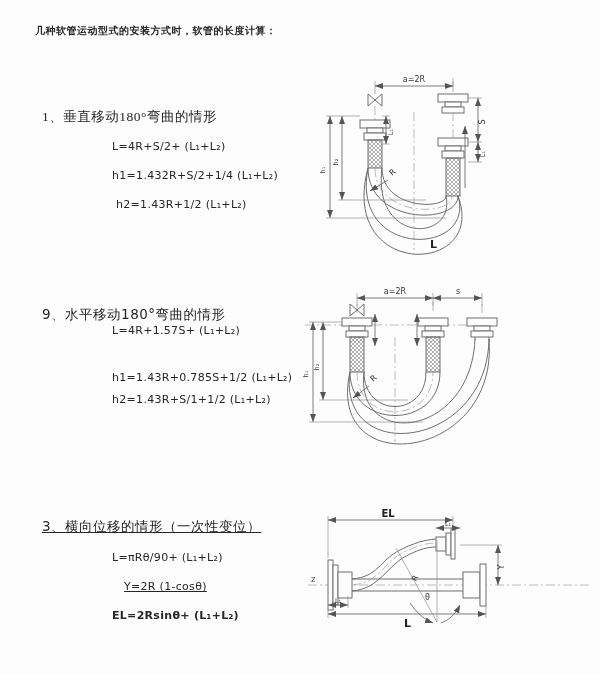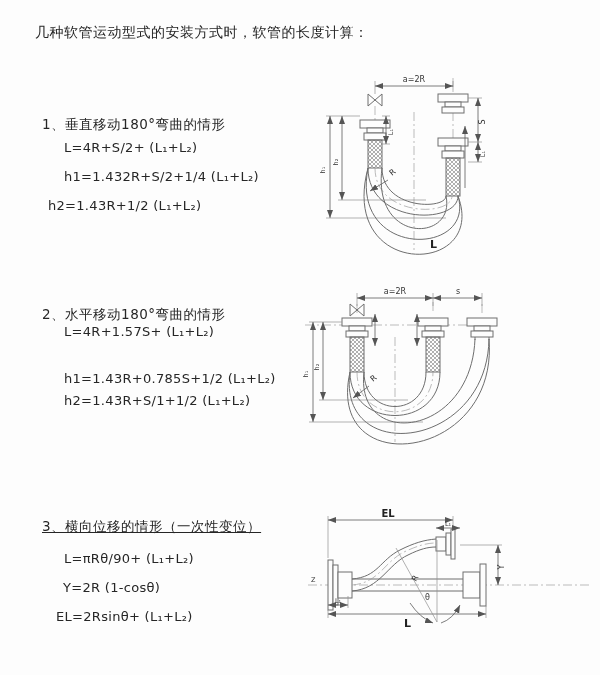--- a/index.html
+++ b/index.html
@@ -2,23 +2,23 @@
 <html><head>
 <meta charset="utf-8">
 <style>
   html,body{margin:0;padding:0;}
   body{
     width:600px;height:675px;position:relative;overflow:hidden;
     background:#fdfdfd;color:#262626;
     font-family:"DejaVu Sans","Liberation Sans",sans-serif;
   }
   .abs{position:absolute;}
-  .title{font-size:14px;font-weight:normal;letter-spacing:.5px;}
+  .title{font-size:10px;font-weight:bold;letter-spacing:.5px;}
   .heading{font-size:13.5px;letter-spacing:.5px;}
-  .formula{font-size:13px;letter-spacing:.3px;}
+  .formula{font-size:11px;letter-spacing:.3px;margin-left:48px;}
   
   .ln{fill:none;stroke:#6e6e6e;stroke-width:1;}
   .thin{fill:none;stroke:#8f8f8f;stroke-width:.7;}
   .cl{fill:none;stroke:#9d9d9d;stroke-width:.7;stroke-dasharray:9 3 2 3;}
   .dim{fill:none;stroke:#5a5a5a;stroke-width:.8;}
   .part{fill:#fdfdfd;stroke:#6e6e6e;stroke-width:1;}
   .hatchrect{stroke:#6e6e6e;stroke-width:1;}
   text.lbl{font-size:8px;fill:#333;font-family:"DejaVu Sans",sans-serif;}
   text.tiny{font-size:6.5px;fill:#333;}
   text.big{font-size:11px;fill:#222;font-weight:bold;}
@@ -33,34 +33,34 @@
       <path d="M0,0 L8,3 L0,6 Z" fill="#555"></path>
     </marker>
     <pattern id="braid" width="4" height="4" patternUnits="userSpaceOnUse">
       <path d="M0,0 L4,4 M4,0 L0,4" stroke="#7a7a7a" stroke-width="0.6" fill="none"></path>
     </pattern>
   </defs>
 </svg>
 
 <div class="abs title" style="left:35px;top:24px;">几种软管运动型式的安装方式时，软管的长度计算：</div>
 
-<div class="abs heading" style="left:42px;top:116px;">1、垂直移动180°弯曲的情形</div>
+<div class="abs heading" style="left:42px;top:108px;font-family:Liberation Serif, serif;">1、垂直移动180°弯曲的情形</div>
 <div class="abs formula" style="left:64px;top:140px;">L=4R+S/2+ (L₁+L₂)</div>
 <div class="abs formula" style="left:64px;top:169px;">h1=1.432R+S/2+1/4 (L₁+L₂)</div>
-<div class="abs formula" style="left:48px;top:198px;text-align:right;">h2=1.43R+1/2 (L₁+L₂)</div>
-
-<div class="abs heading" style="left:42px;top:306px;">2、水平移动180°弯曲的情形</div>
+<div class="abs formula" style="left:68px;top:198px;text-align:right;">h2=1.43R+1/2 (L₁+L₂)</div>
+
+<div class="abs heading" style="left:42px;top:306px;">9、水平移动180°弯曲的情形</div>
 <div class="abs formula" style="left:64px;top:324px;">L=4R+1.57S+ (L₁+L₂)</div>
 <div class="abs formula" style="left:64px;top:371px;">h1=1.43R+0.785S+1/2 (L₁+L₂)</div>
 <div class="abs formula" style="left:64px;top:393px;">h2=1.43R+S/1+1/2 (L₁+L₂)</div>
 
 <div class="abs heading" style="left:42px;top:518px;text-decoration:underline;">3、横向位移的情形（一次性变位）</div>
 <div class="abs formula" style="left:64px;top:551px;text-align:center;">L=πRθ/90+ (L₁+L₂)</div>
-<div class="abs formula" style="left:63px;top:580px;">Y=2R (1-cosθ)</div>
-<div class="abs formula" style="left:56px;top:609px;">EL=2Rsinθ+ (L₁+L₂)</div>
+<div class="abs formula" style="left:76px;top:580px;text-decoration:underline;">Y=2R (1-cosθ)</div>
+<div class="abs formula" style="left:64px;top:609px;font-weight:bold;">EL=2Rsinθ+ (L₁+L₂)</div>
 
 <svg class="abs" style="left:308px;top:70px;" width="280" height="195" viewBox="0 0 280 195">
 
   <g>
     <path class="cl" d="M67,36 V70"></path>
     <path class="cl" d="M106,42 V180"></path>
     <path class="cl" d="M145,8 V88"></path>
   </g>
 
   <g>

